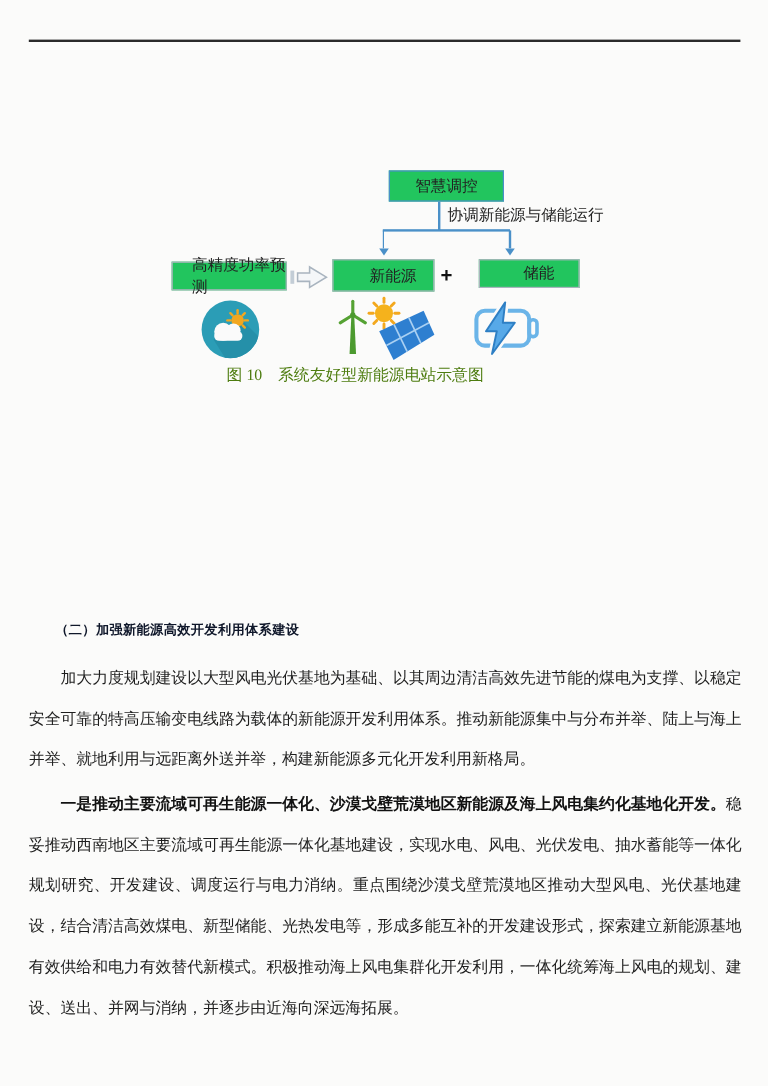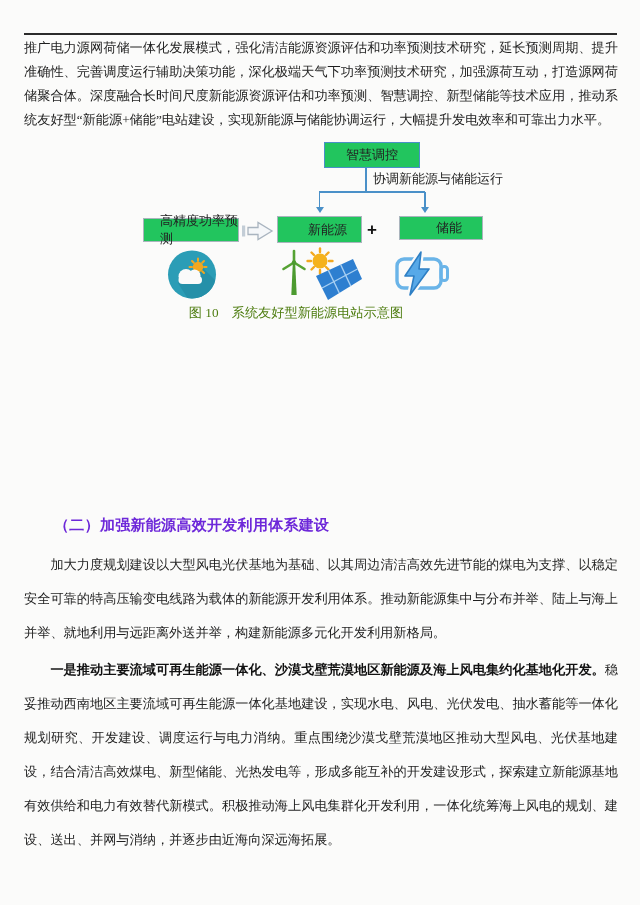--- a/index.html
+++ b/index.html
@@ -24,21 +24,21 @@
   }
   .para.indent{text-indent:2em;}
   #p1{top:36px;line-height:24px;}
   #p2{top:335px;line-height:34.5px;}
   #p3{top:548px;line-height:34px;}
   #p4{top:653px;line-height:34px;}
   .lead{font-weight:700;color:#111;}
   #sec-heading{
     position:absolute;left:24px;top:515px;width:594px;
     text-indent:2em;line-height:20px;
-    font-weight:700;font-size:15px;color:#6d28d9;
+    font-weight:700;font-size:11px;color:#0f172a;
     letter-spacing:0.3px;
   }
   
   .dbox{
     position:absolute;background:#22c55e;
     display:flex;align-items:center;justify-content:center;
     font-size:13px;color:#222;box-sizing:border-box;
   }
   .blue-border{border:1.4px solid #4a90c8;}
   .gray-border{border:1px solid #aab4bd;padding-left:16px;}
@@ -78,21 +78,20 @@
     text-align:center;font-size:13.2px;color:#4d7c0f;line-height:18px;
   }
 </style>
 </head>
 <body>
 
 <div id="page">
 
   <div class="rule"></div>
 
-  <div id="p1" class="para">推广电力源网荷储一体化发展模式，强化清洁能源资源评估和功率预测技术研究，延长预测周期、提升准确性、完善调度运行辅助决策功能，深化极端天气下功率预测技术研究，加强源荷互动，打造源网荷储聚合体。深度融合长时间尺度新能源资源评估和功率预测、智慧调控、新型储能等技术应用，推动系统友好型“新能源+储能”电站建设，实现新能源与储能协调运行，大幅提升发电效率和可靠出力水平。</div>
 
   <div>
 
     <div id="box-smart" class="dbox blue-border">
       <span>智慧调控</span>
     </div>
 
     <div id="cl-v1" class="cline"></div>
     <div id="coord-label">协调新能源与储能运行</div>
     <div id="cl-h" class="cline"></div>

